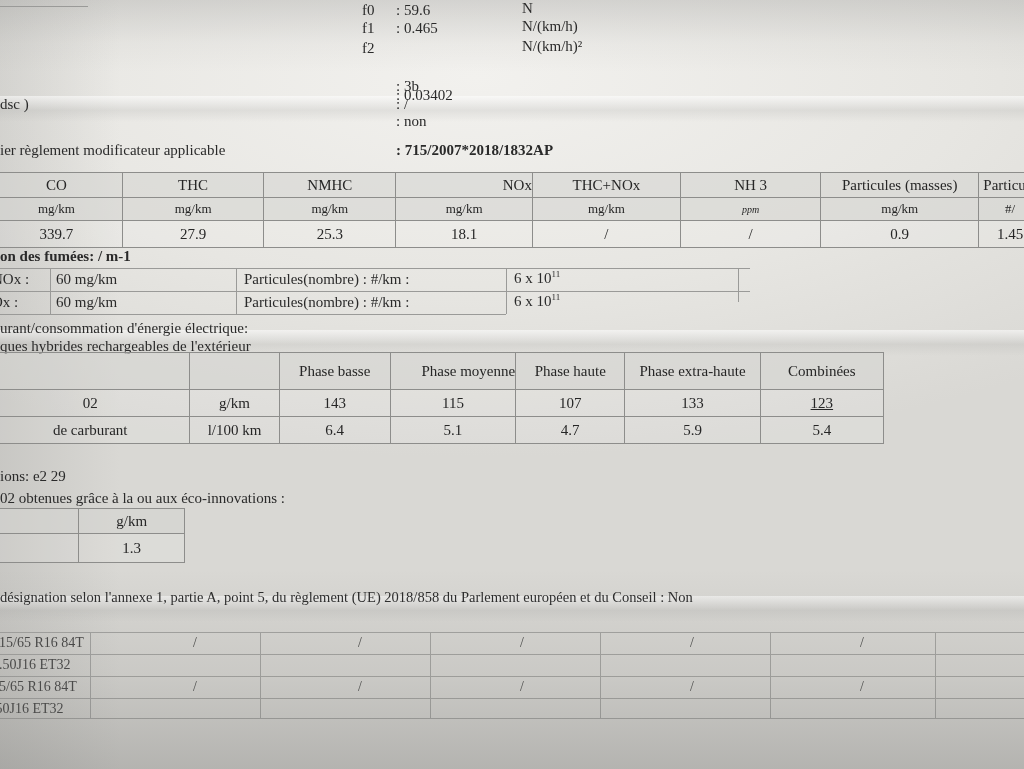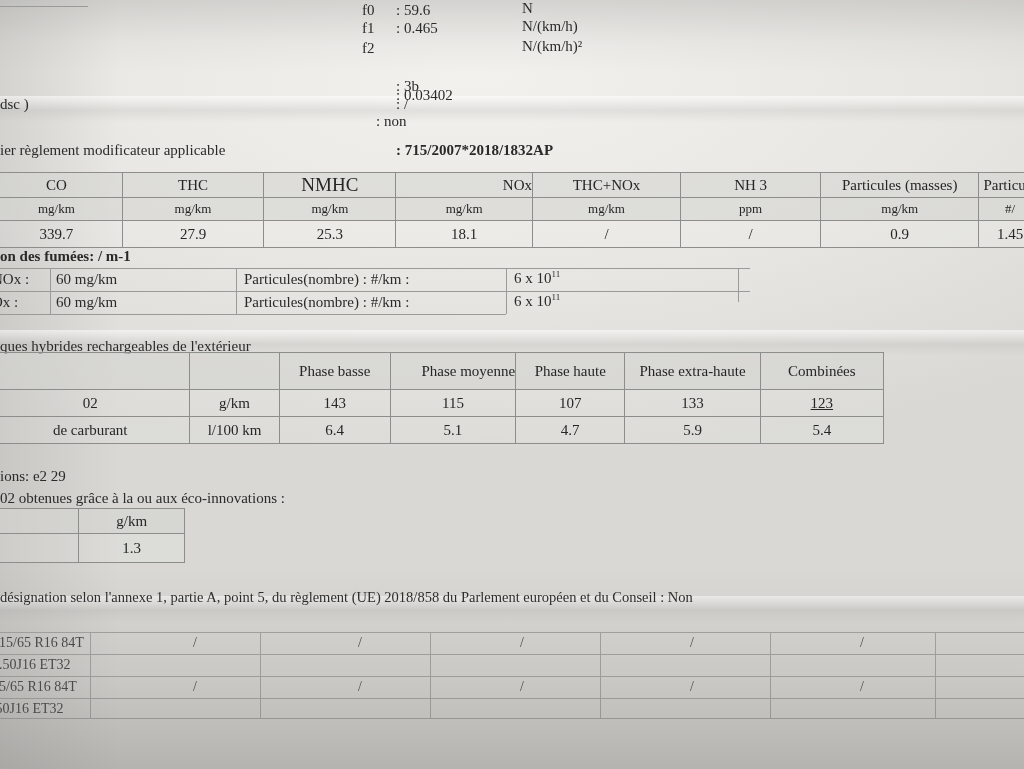--- a/index.html
+++ b/index.html
@@ -107,44 +107,44 @@
 
   <div class="abs t" style="left:362px; top:40px; font-size:15px;">f2</div>
   <div class="abs t" style="left:396px; top:40px; font-size:15px;margin-top:47px;"><span>:</span> <span>0.03402</span></div>
   <div class="abs t" style="left:522px; top:38px; font-size:15px;">N/(km/h)²</div>
 
   <div class="rule" style="left:0px; top:6px; width:88px;"></div>
 
   <div class="abs t" style="left:396px; top:78px; font-size:15px;">: 3b</div>
   <div class="abs t" style="left:0px; top:96px; font-size:15px;">dsc )</div>
   <div class="abs t" style="left:396px; top:96px; font-size:15px;">: /</div>
-  <div class="abs t" style="left:376px; top:113px; font-size:15px;">: non</div>
+  <div class="abs t" style="left:396px; top:113px; font-size:15px;">: non</div>
 
   <div class="abs t" style="left:0px; top:142px; font-size:15px;">ier règlement modificateur applicable</div>
   <div class="abs t" style="left:396px; top:142px; font-size:15px; font-weight:bold;">: 715/2007*2018/1832AP</div>
 
   <table class="doc" style="left:-10px; top:172px; width:1052px;">
     <tbody>
         <tr>
       <td class="hdr-cell" style="width:132px; height:24px; font-size:15px;">CO</td>
       <td class="hdr-cell" style="width:142px; font-size:15px;">THC</td>
-      <td class="hdr-cell" style="width:132px; font-size:19px;">NMHC</td>
+      <td class="hdr-cell" style="width:132px; font-size:15px;">NMHC</td>
       <td class="hdr-cell" style="width:137px; font-size:15px;text-align:right;">NOx</td>
       <td class="hdr-cell" style="width:148px; font-size:15px;text-align:center;">THC+NOx</td>
       <td class="hdr-cell" style="width:141px; font-size:15px;">NH 3</td>
       <td class="hdr-cell" style="width:158px; font-size:15px;">Particules (masses)</td>
       <td class="hdr-cell" style="width:62px; font-size:15px;">Particule</td>
     </tr>
     <tr>
       <td class="hdr-cell" style="height:22px; font-size:13px;">mg/km</td>
       <td class="hdr-cell" style="font-size:13px;">mg/km</td>
       <td class="hdr-cell" style="font-size:13px;">mg/km</td>
       <td class="hdr-cell" style="font-size:13px;">mg/km</td>
       <td class="hdr-cell" style="font-size:13px;">mg/km</td>
-      <td class="hdr-cell" style="font-size:13px;">ppm</td>
+      <td class="hdr-cell" style="font-size:10px;font-style:italic;">ppm</td>
       <td class="hdr-cell" style="font-size:13px;">mg/km</td>
       <td class="hdr-cell" style="font-size:13px;">#/</td>
     </tr>
     <tr>
       <td style="height:26px; font-size:15px;">339.7</td>
       <td style="font-size:15px;">27.9</td>
       <td style="font-size:15px;">25.3</td>
       <td style="font-size:15px;">18.1</td>
       <td style="font-size:15px;">/</td>
       <td style="font-size:15px;">/</td>
@@ -169,20 +169,21 @@
     <div class="abs t" style="left:66px; top:3px; font-size:15px;">60 mg/km</div>
     <div class="abs t" style="left:254px; top:3px; font-size:15px;">Particules(nombre) : #/km :</div>
     <div class="abs t" style="left:524px; top:2px; font-size:15px;"><span>6 x 10</span><span class="sup">11</span></div>
 
     <div class="abs t" style="left:2px; top:26px; font-size:15px;">Ox :</div>
     <div class="abs t" style="left:66px; top:26px; font-size:15px;">60 mg/km</div>
     <div class="abs t" style="left:254px; top:26px; font-size:15px;">Particules(nombre) : #/km :</div>
     <div class="abs t" style="left:524px; top:25px; font-size:15px;"><span>6 x 10</span><span class="sup">11</span></div>
   </div>
 
+  <div class="abs t" style="left:0px; top:320px; font-size:15px;">urant/consommation d'énergie électrique:</div>
   <div class="abs t" style="left:0px; top:338px; font-size:15px;">ques hybrides rechargeables de l'extérieur</div>
 
   <table class="doc" style="left:-10px; top:352px; width:894px;">
     <tbody>
         <tr>
       <td class="hdr-cell" style="width:198px; height:36px;"></td>
       <td class="hdr-cell" style="width:88px;"></td>
       <td class="hdr-cell" style="width:110px; font-size:15px;">Phase basse</td>
       <td class="hdr-cell" style="width:124px; font-size:15px;text-align:right;">Phase moyenne</td>
       <td class="hdr-cell" style="width:108px; font-size:15px;">Phase haute</td>

